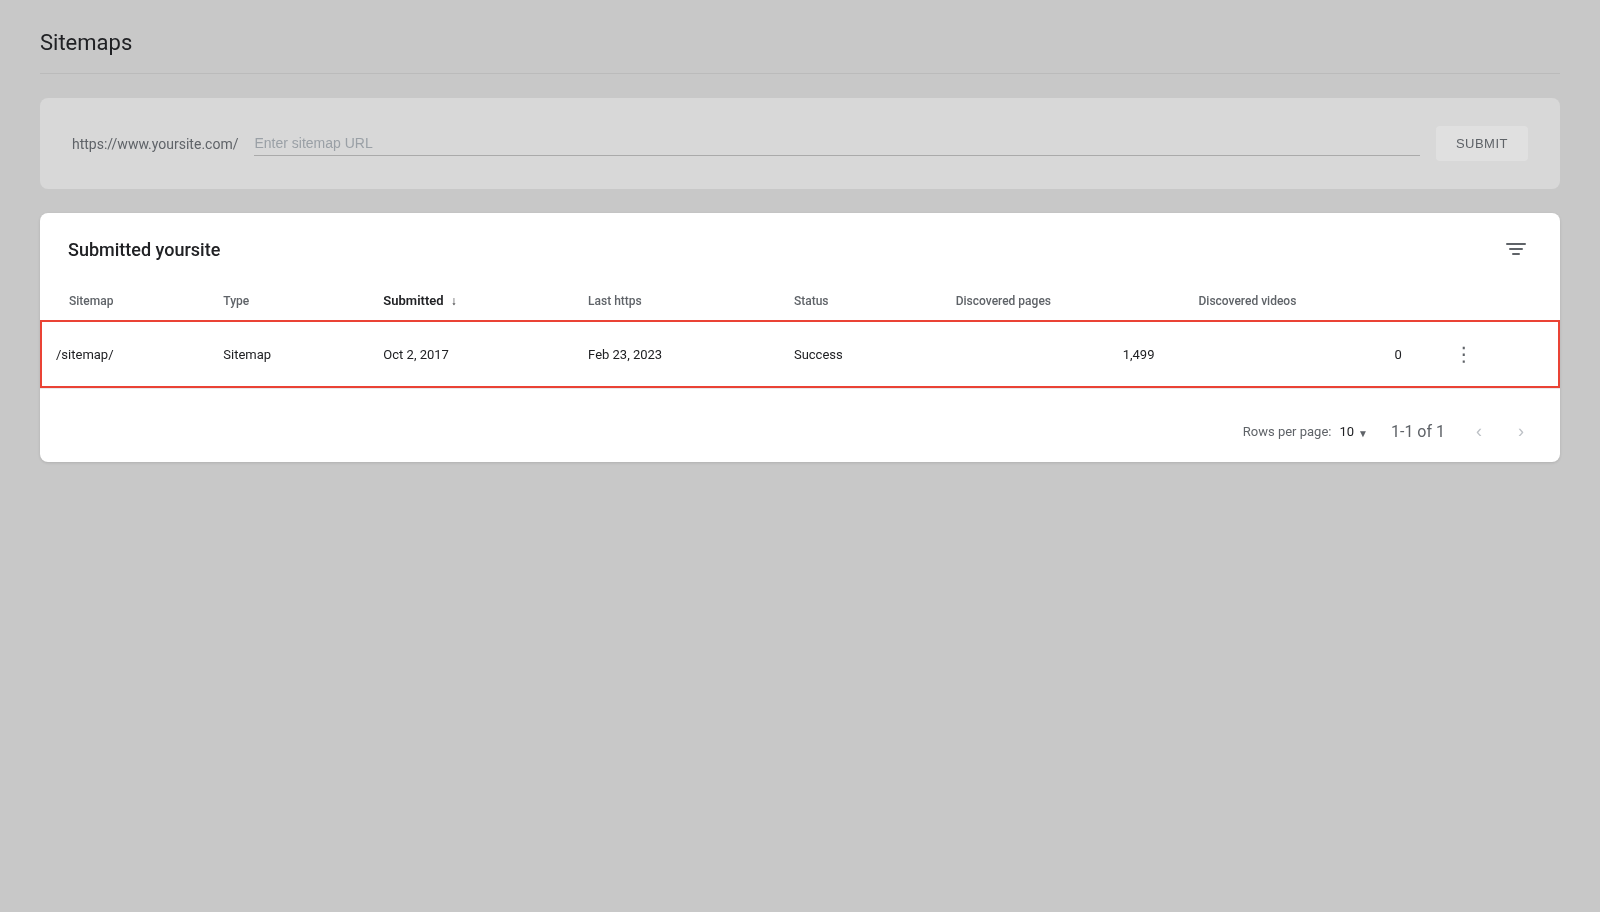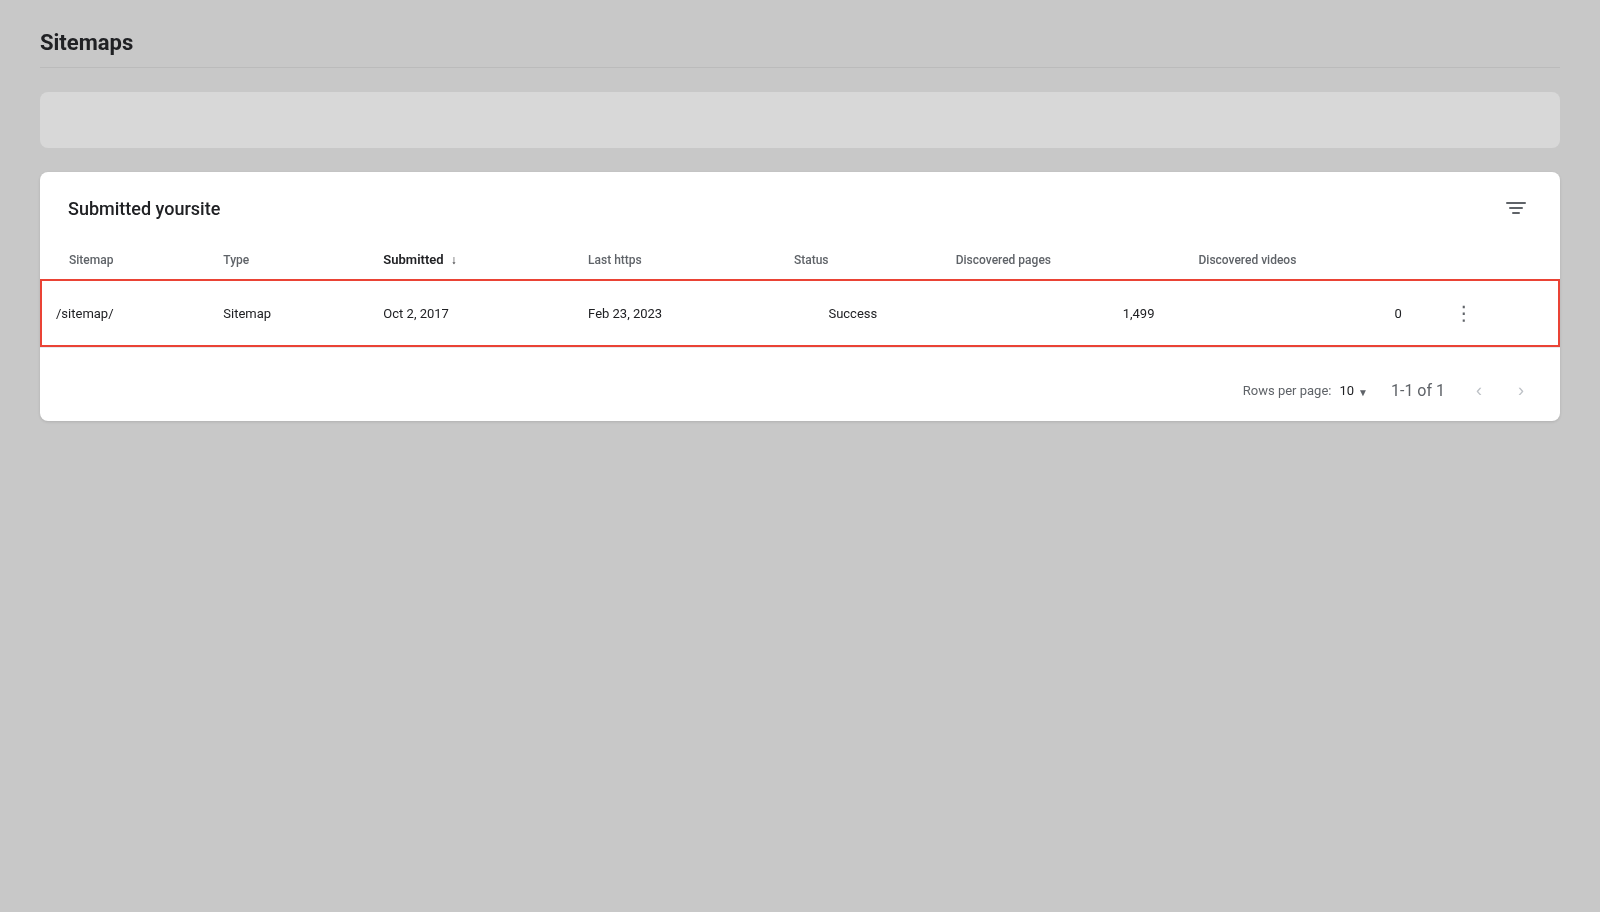--- a/index.html
+++ b/index.html
@@ -7,23 +7,23 @@
       background: #c8c8c8;
       font-family: 'Roboto', Arial, sans-serif;
       font-size: 14px;
       color: #333;
       min-height: 912px;
       padding: 30px 40px;
     }
 
     .page-title {
       font-size: 22px;
-      font-weight: 700;
-      color: #202124;
-      margin-bottom: 12px;
+      font-weight: 400;
+      color: #202124;
+      margin-bottom: 18px;
     }
 
     .divider {
       border: none;
       border-top: 1px solid #bbb;
       margin-bottom: 24px;
     }
 
     
     .add-sitemap-card {
@@ -178,21 +178,20 @@
       border-radius: 0;
     }
 
     .highlighted-row td:last-child {
       border-right: 2px solid #ea4335;
     }
 
     .status-success {
       color: #137333;
       font-size: 13px;
-      text-align: center;
     }
 
     .more-btn {
       background: none;
       border: none;
       cursor: pointer;
       color: #5f6368;
       font-size: 20px;
       padding: 4px 8px;
       border-radius: 50%;
@@ -256,20 +255,25 @@
       text-align: right;
     }
   </style>
 </head>
 <body>
 
 <h1 class="page-title">Sitemaps</h1>
 <hr class="divider">
 
 <div class="add-sitemap-card">
+  <div class="sitemap-input-row">
+    <span class="sitemap-input-prefix">https://www.yoursite.com/</span>
+    <input class="sitemap-input" type="text" placeholder="Enter sitemap URL" style="">
+    <button class="submit-btn">SUBMIT</button>
+  </div>
 </div>
 
 <div class="sitemaps-card">
   <div class="sitemaps-card-header">
     <h2>Submitted yoursite</h2>
     <div class="filter-icon">
       <span></span>
       <span></span>
       <span></span>
     </div>

